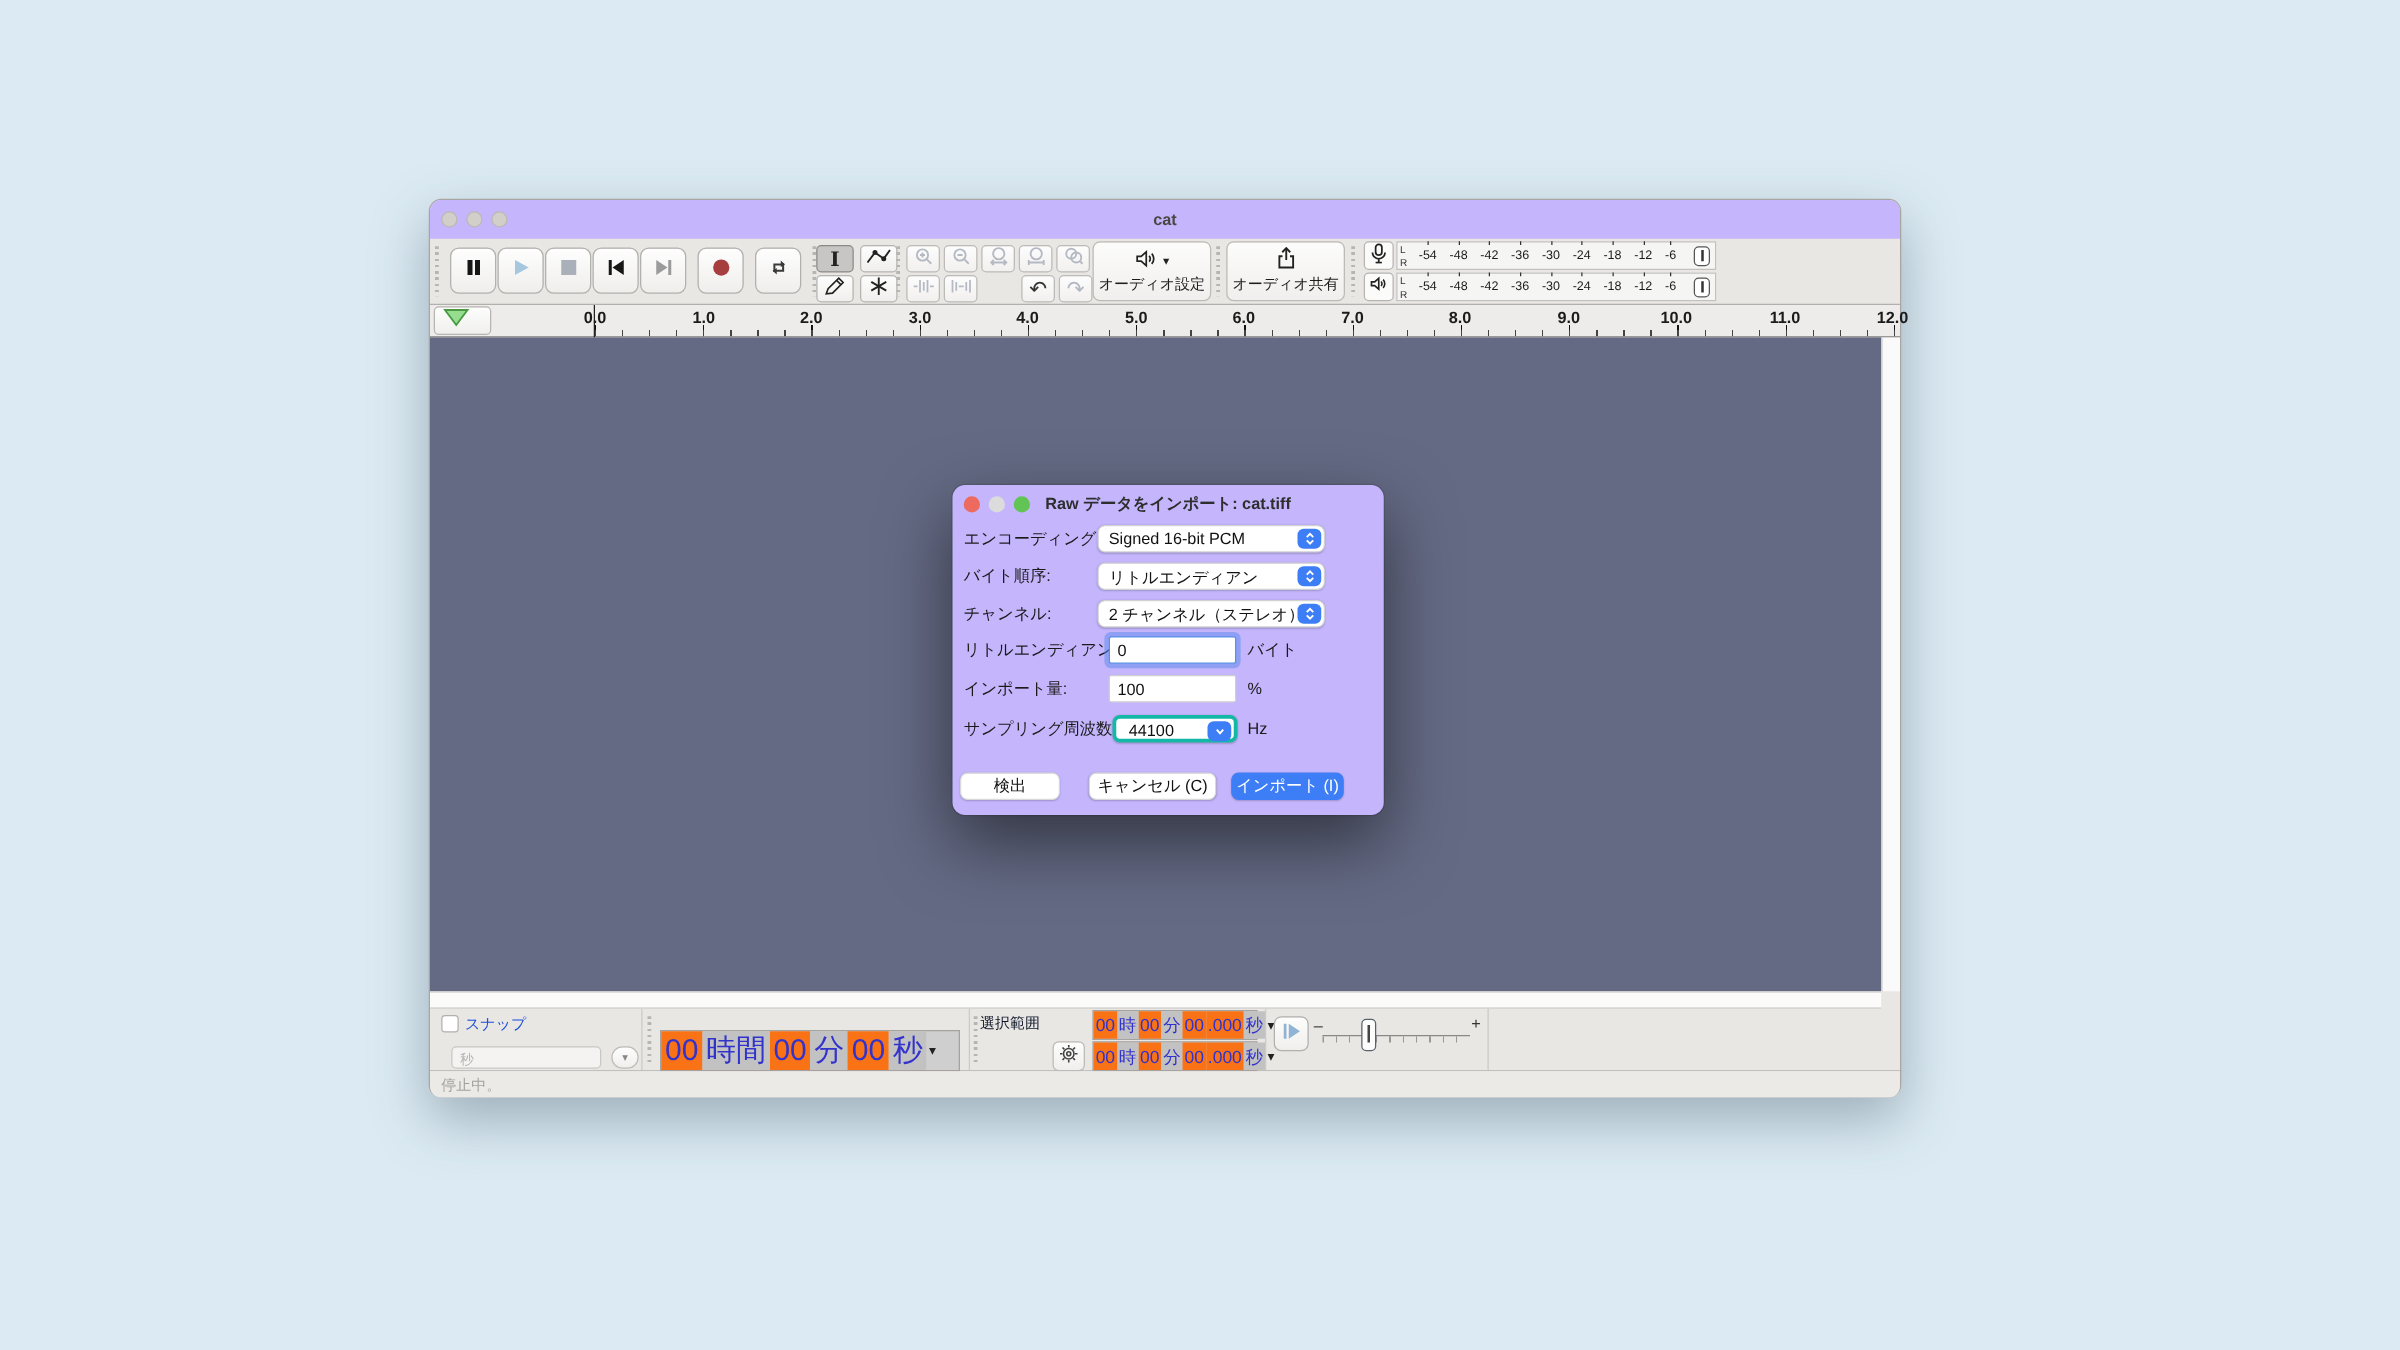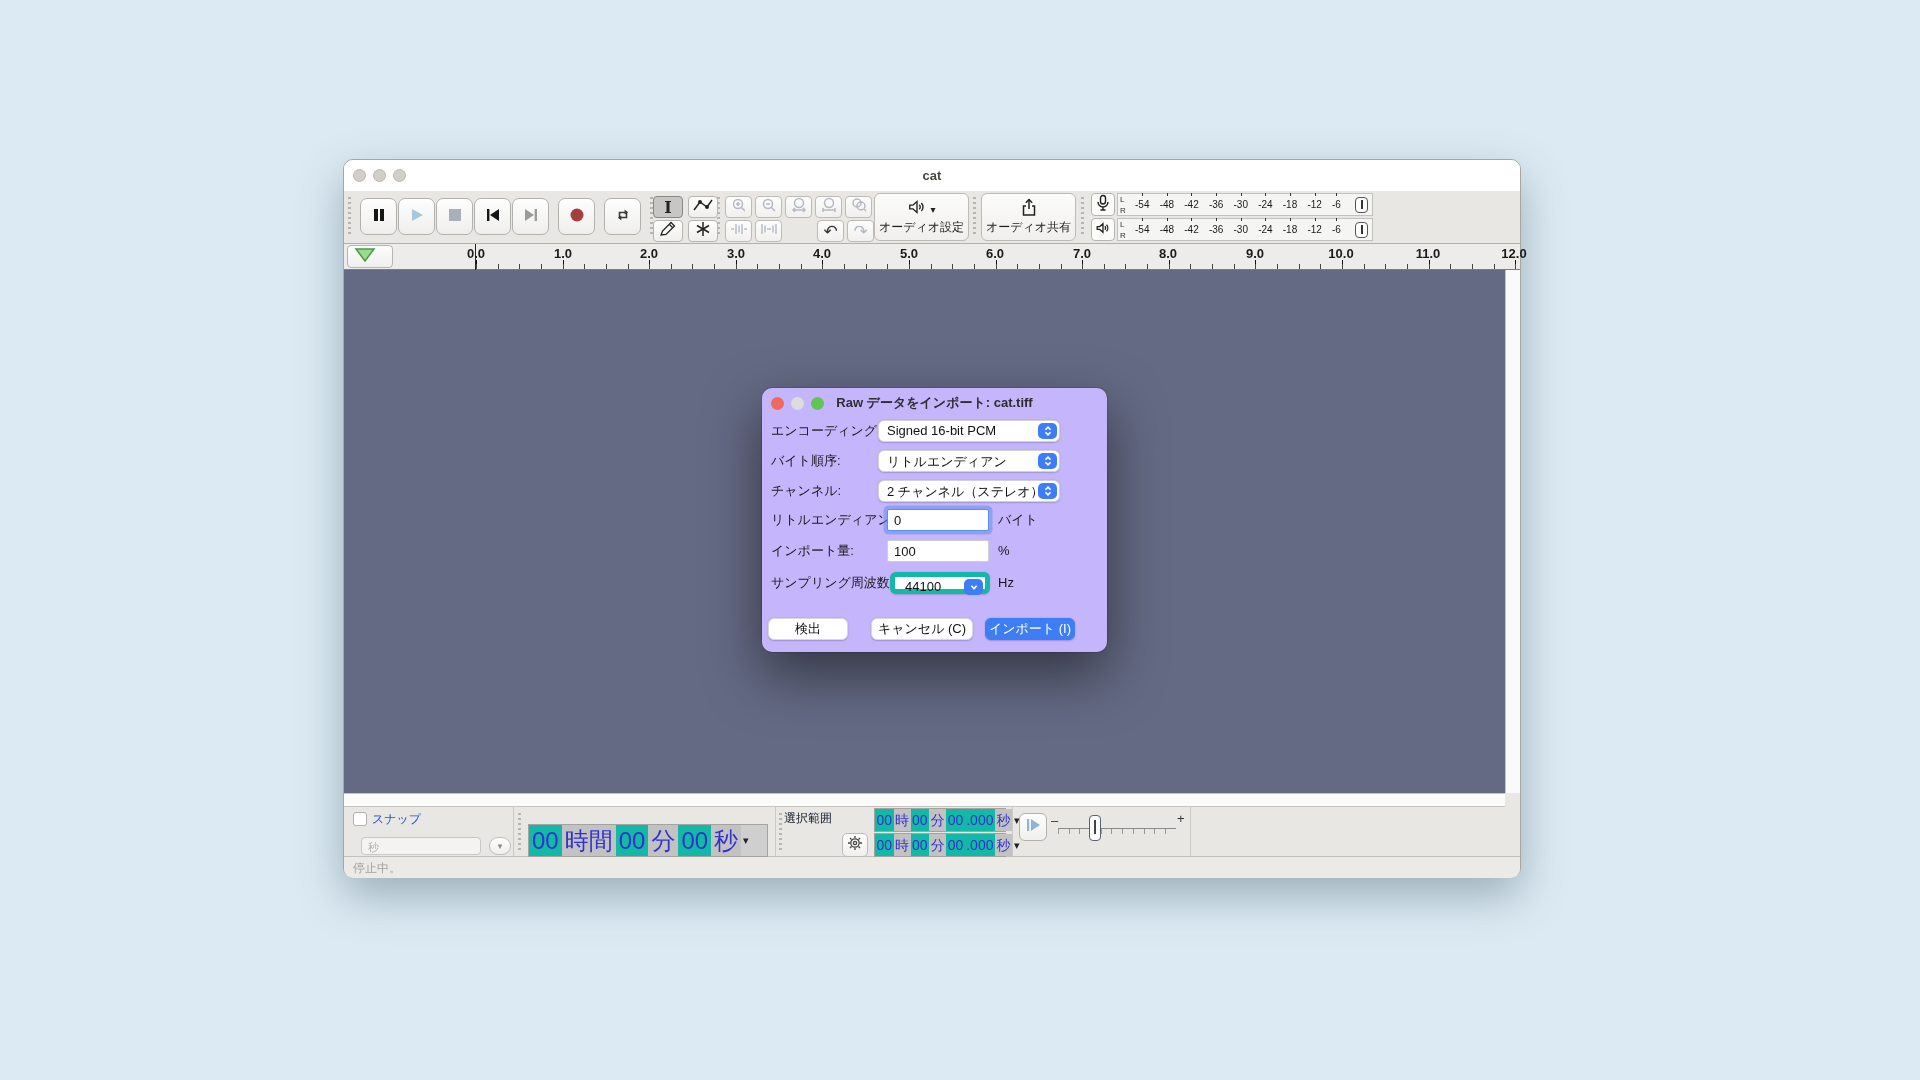--- a/index.html
+++ b/index.html
@@ -3,21 +3,21 @@
 <meta charset="utf-8">
 <style>
   * { margin:0; padding:0; box-sizing:border-box; }
   html,body { width:1920px; height:1080px; }
   body { background:#dcebf3; font-family:"Liberation Sans","DejaVu Sans",sans-serif; overflow:hidden; position:relative; }
 
   
   .window { position:absolute; left:343px; top:159px; width:1178px; height:719px;
             background:#e9e7e4; border-radius:10px; border:1px solid #a8a6a3;
             box-shadow:0 18px 45px rgba(40,60,80,.35); }
-  .titlebar { position:absolute; left:0; top:0; right:0; height:41px; background:#ffffff;
+  .titlebar { position:absolute; left:0; top:0; right:0; height:41px; background:#c4b5fd;
               border-radius:9px 9px 0 0; border-bottom:1px solid #d3cfca; }
   .tl { position:absolute; top:9px; width:13px; height:13px; border-radius:50%;
         background:#d2cec9; border:1px solid #bcb8b3; }
   .win-title { position:absolute; left:0; right:0; top:0; line-height:31px; text-align:center;
                font-size:13px; font-weight:bold; color:#4a4742; }
 
   
   .topdock { position:absolute; left:0; top:31px; right:0; height:53px; background:#e9e7e4;
              border-bottom:1px solid #b2b0ad; }
   .grip { position:absolute; top:6px; bottom:6px; width:3px;
@@ -67,21 +67,21 @@
   .botdock .vline { position:absolute; top:0; bottom:0; width:1px; background:#cccac7; }
   .chk { position:absolute; left:9px; top:5px; width:14px; height:14px; background:#fff; border:1px solid #b2b0ae; border-radius:3px; }
   .snap-label { position:absolute; left:28px; top:4px; font-size:12px; color:#1d4ed8; }
   .snap-combo { position:absolute; left:17px; top:30px; width:120px; height:18px; background:#f4f3f1; border:1px solid #c9c7c4;
                 border-radius:4px; font-size:11px; color:#b3b1ae; padding:2px 6px; }
   .snap-drop { position:absolute; left:145px; top:30px; width:22px; height:18px; background:linear-gradient(#fdfdfd,#f0efed);
                border:1px solid #c0beba; border-radius:9px; display:flex; align-items:center; justify-content:center; }
   .timebox { position:absolute; left:184px; top:17px; width:240px; height:33px; border:1px solid #a5a3a0; background:#cfcfcf;
              display:flex; align-items:stretch; }
   .timebox .seg { font-size:24px; line-height:31px; color:#3232cc; padding:0 3px; }
-  .seg.num { background:#14b8a6; }
+  .seg.num { background:#f97316; }
   .seg.unit { background:#c2c2c2; }
   .timebox .dd, .selfield .dd { align-self:center; font-size:11px; color:#222; padding:0 2px; }
   .sel-label { position:absolute; left:440px; top:3px; font-size:12px; color:#0f172a; }
   .gearbtn { position:absolute; left:498px; top:26px; width:26px; height:24px; background:linear-gradient(#fdfdfd,#f0efed);
              border:1px solid #bdbbb8; border-radius:5px; display:flex; align-items:center; justify-content:center; }
   .selfield { position:absolute; left:530px; width:132px; height:24px; border:1px solid #a5a3a0; background:#cfcfcf; display:flex; }
   .selfield .seg { font-size:14px; line-height:22px; color:#3232cc; padding:0 1.5px; }
   .playspeed-btn { position:absolute; left:675px; top:6px; width:28px; height:28px; border:1px solid #b3b1ae; border-radius:6px;
                    background:linear-gradient(#fdfdfd,#f0efed); display:flex; align-items:center; justify-content:center; }
   .speed-minus { position:absolute; left:707px; top:6px; font-size:13px; color:#333; }
@@ -105,21 +105,21 @@
   .drow { position:absolute; left:0; width:100%; height:22px; }
   .dlabel { position:absolute; left:9px; top:0; line-height:22px; font-size:13px; color:#1a1a1a; }
   .dsuffix { position:absolute; left:236px; top:0; line-height:22px; font-size:13px; color:#1a1a1a; }
   .popup { position:absolute; left:116px; top:0; width:182px; height:22px; background:#fff; border:1px solid #d2d2d2;
            border-radius:6px; box-shadow:0 .5px 1.5px rgba(0,0,0,.18); font-size:13px; color:#111; padding:2px 8px; }
   .stepper { position:absolute; right:2px; top:2px; width:19px; height:16px; background:#3d7ef7; border-radius:5px;
              display:flex; align-items:center; justify-content:center; }
   .dinput { position:absolute; left:125px; top:0; width:102px; height:22px; border:1px solid #cfcfcf; border-radius:2px;
             background:#fff; font-size:13px; color:#111; padding:0 6px; font-family:inherit; }
   .dinput.focused { border:1px solid #5a90e8; box-shadow:0 0 0 3.5px rgba(90,140,235,.5); }
-  .dcombo { position:absolute; left:128px; top:0; width:100px; height:22px; background:#fff; border:5px solid #14b8a6;
+  .dcombo { position:absolute; left:128px; top:0; width:100px; height:22px; background:#fff; border:3px solid #14b8a6;
             border-radius:6px; box-shadow:0 .5px 1.5px rgba(0,0,0,.18); font-size:13px; color:#111; padding:2px 10px; }
   .dbtn { position:absolute; top:230px; height:22px; background:#fff; border:1px solid #d9d9d9; border-radius:6px;
           box-shadow:0 .5px 1.5px rgba(0,0,0,.2); font-size:13px; color:#111; text-align:center; line-height:20px; }
   .dbtn.primary { background:#3d7ef7; border-color:#3d7ef7; color:#fff; }
 </style>
 </head>
 <body>
 
 <div class="window">
 

